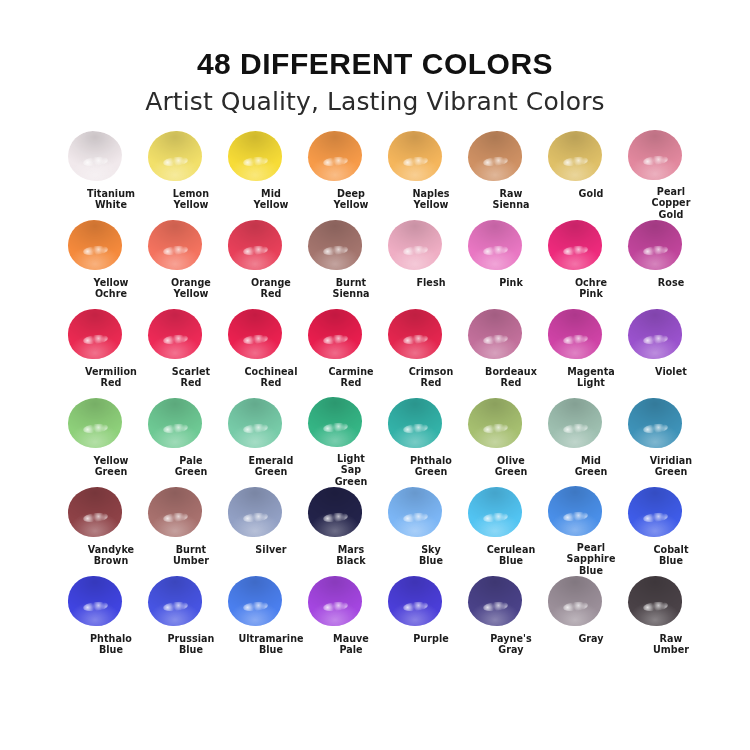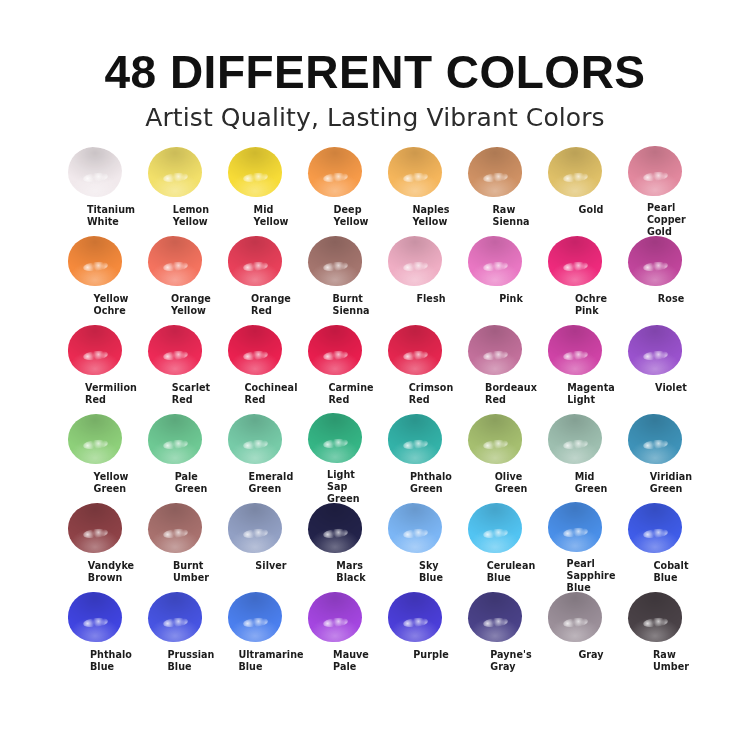--- a/index.html
+++ b/index.html
@@ -14,21 +14,21 @@
     position:relative;
     background:#ffffff;
     display:flex;
     flex-direction:column;
     align-items:center;
   }
 
   
   .header { width:100%; text-align:center; padding-top:48px; }
   .title {
-    font-size:46px;
+    font-size:30px;
     font-weight:bold;
     letter-spacing:0.5px;
     color:#111111;
     line-height:1.05;
     font-family:"Liberation Sans", sans-serif;
   }
   .subtitle {
     font-size:25px;
     font-weight:400;
     color:#2b2b2b;
@@ -93,20 +93,21 @@
       radial-gradient(ellipse 32% 92% at 62% 42%, rgba(255,255,255,0.70) 0%, rgba(255,255,255,0) 72%),
       radial-gradient(ellipse 28% 80% at 92% 68%, rgba(255,255,255,0.55) 0%, rgba(255,255,255,0) 74%);
     transform:rotate(-7deg);
   }
 
   .swatch-label {
     margin-top:6px;
     font-size:9.6px;
     font-weight:bold;
     line-height:1.22;
+    text-align:center;
     color:#1c1c1c;
     letter-spacing:0.05px;
     white-space:pre-line;
     font-family:"DejaVu Sans", sans-serif;
     margin-left:32px;
   }
 </style>
 </head>
 <body>
 

